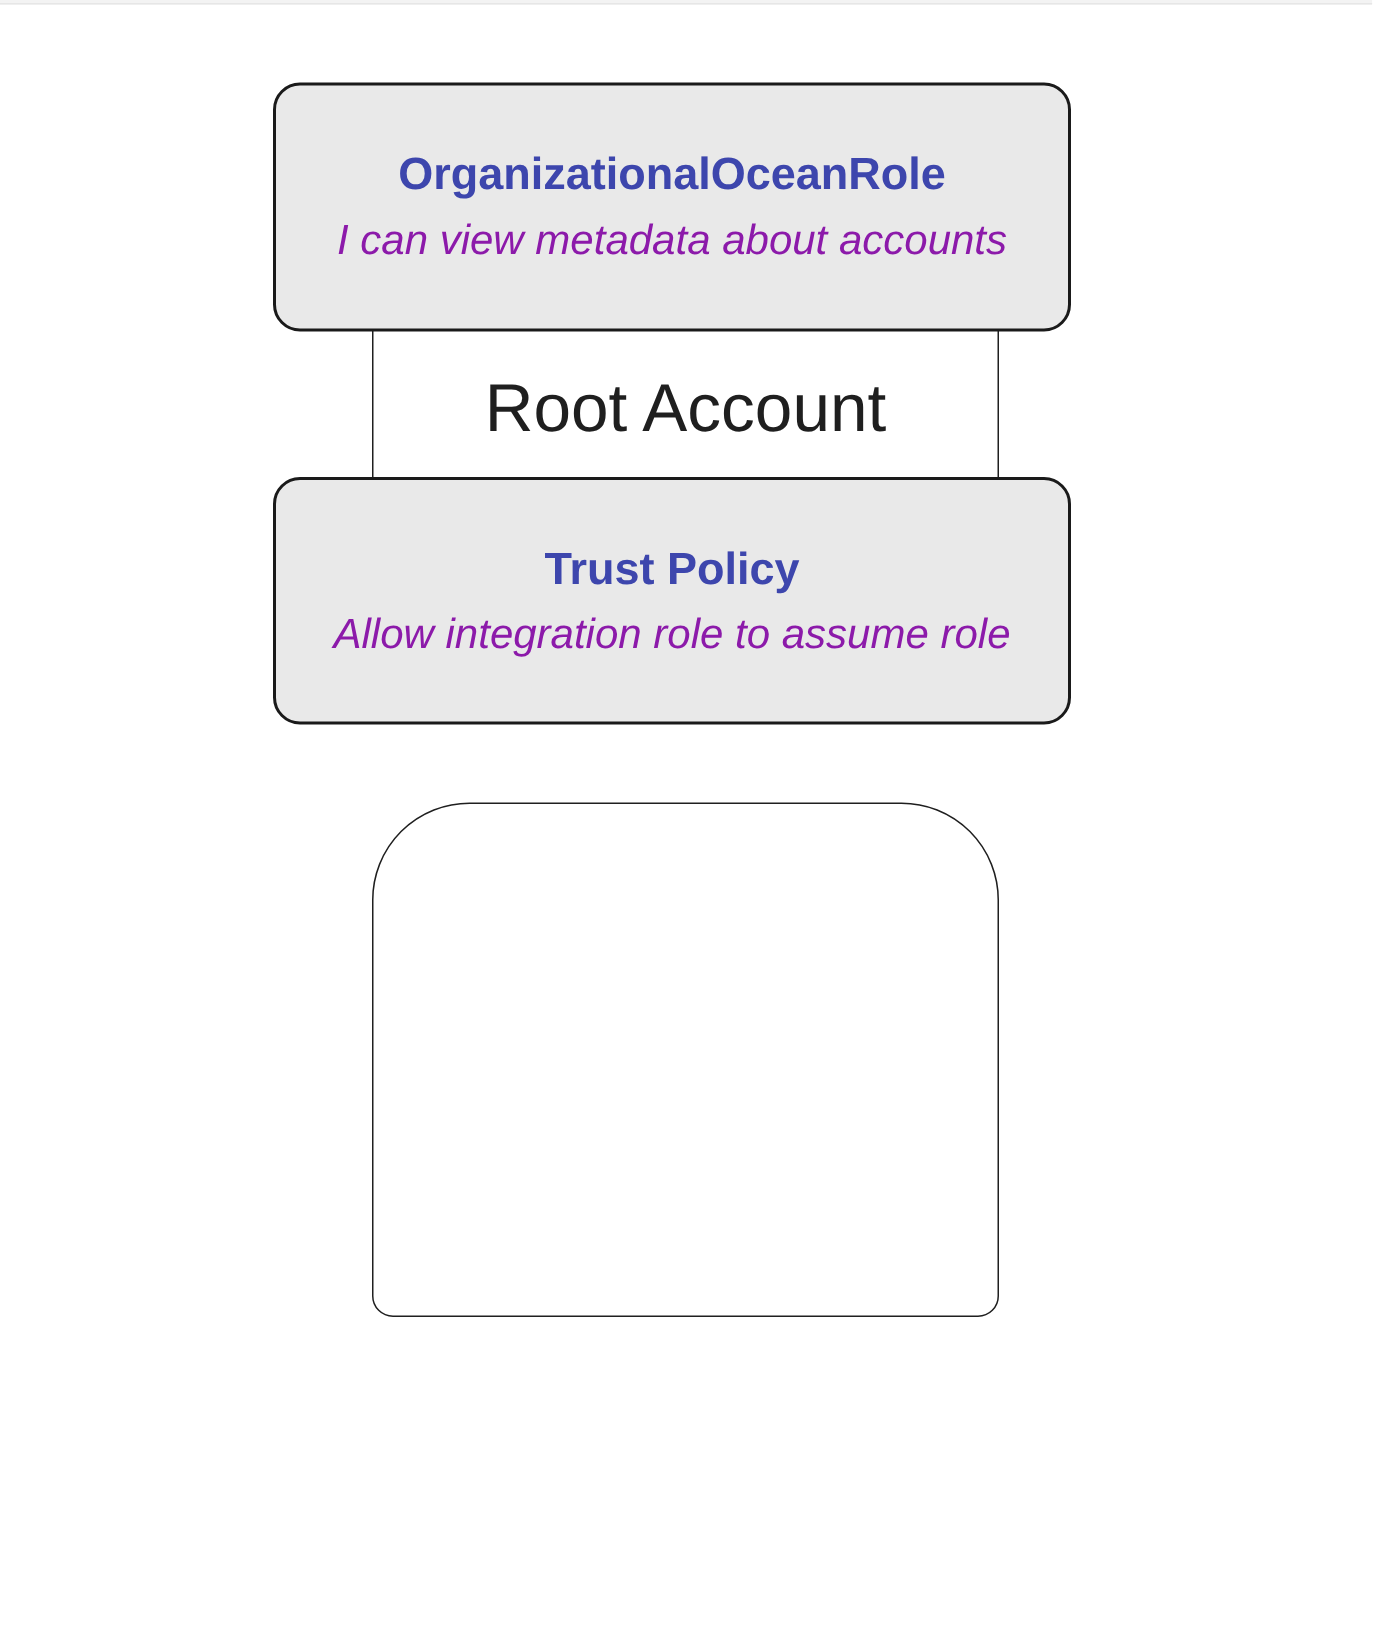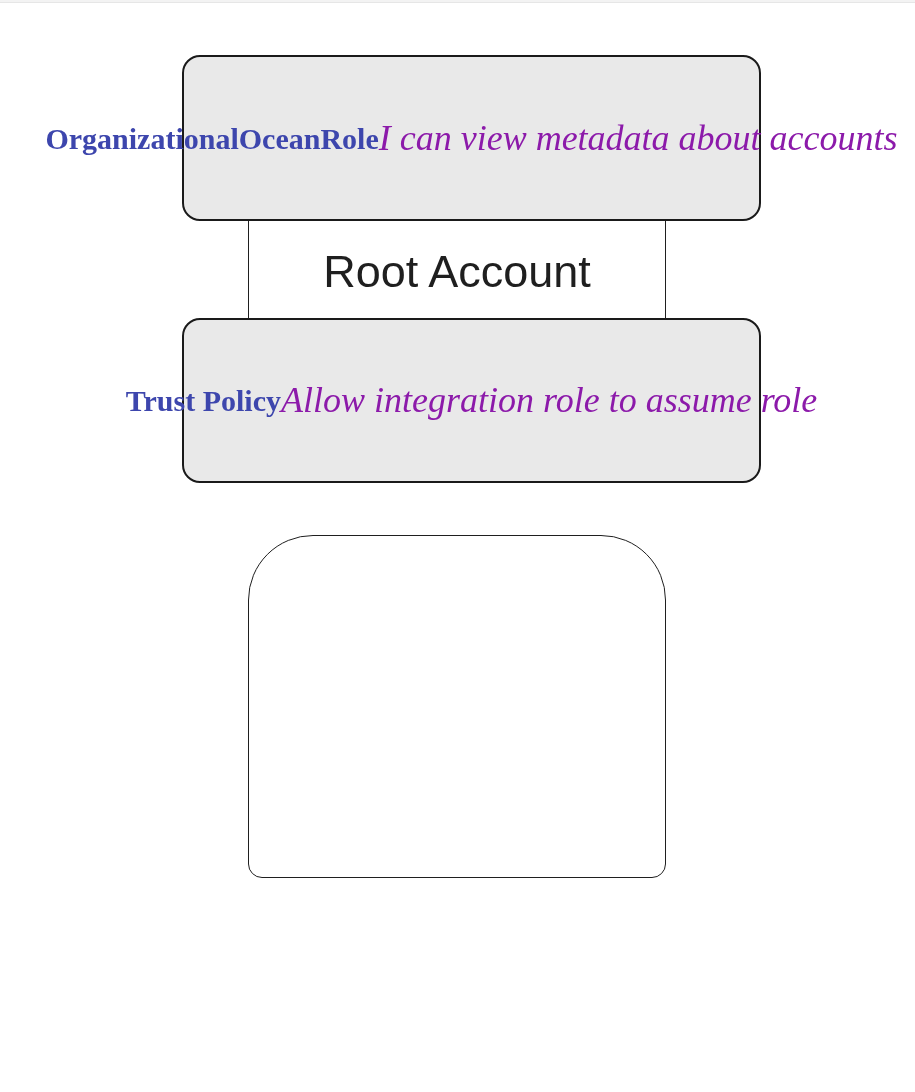--- a/index.html
+++ b/index.html
@@ -60,45 +60,44 @@
     line-height: 56px;
   }
   .account-label.integration {
     top: 656px;
     line-height: 60px;
   }
   
   .node {
     position: absolute;
     left: 182px;
-    width: 579px;
+    width: 532px;
     height: 166px;
     background: var(--node-fill, #e9e9e9);
     border: 2px solid var(--node-border, #1a1a1a);
     border-radius: 18px;
     box-sizing: border-box;
     display: flex;
-    flex-direction: row;
+    flex-direction: column;
     align-items: center;
     justify-content: center;
     z-index: 3;
-    font-family: Liberation Serif, serif;
   }
   .node.org { top: 55px; }
   .node.trust { top: 318px; height: 165px; }
   .node.readonly { top: 795px; }
   .node-title {
     font-size: 30px;
     line-height: 43px;
     font-weight: bold;
     color: var(--role-title, #3d46ad);
     white-space: nowrap;
   }
   .node-desc {
-    font-size: 36px;
+    font-size: 28px;
     line-height: 43px;
     font-style: italic;
     color: var(--role-desc, #8c1aaa);
     white-space: nowrap;
   }
 </style>
 </head>
 <body>
 
 <div class="canvas">

